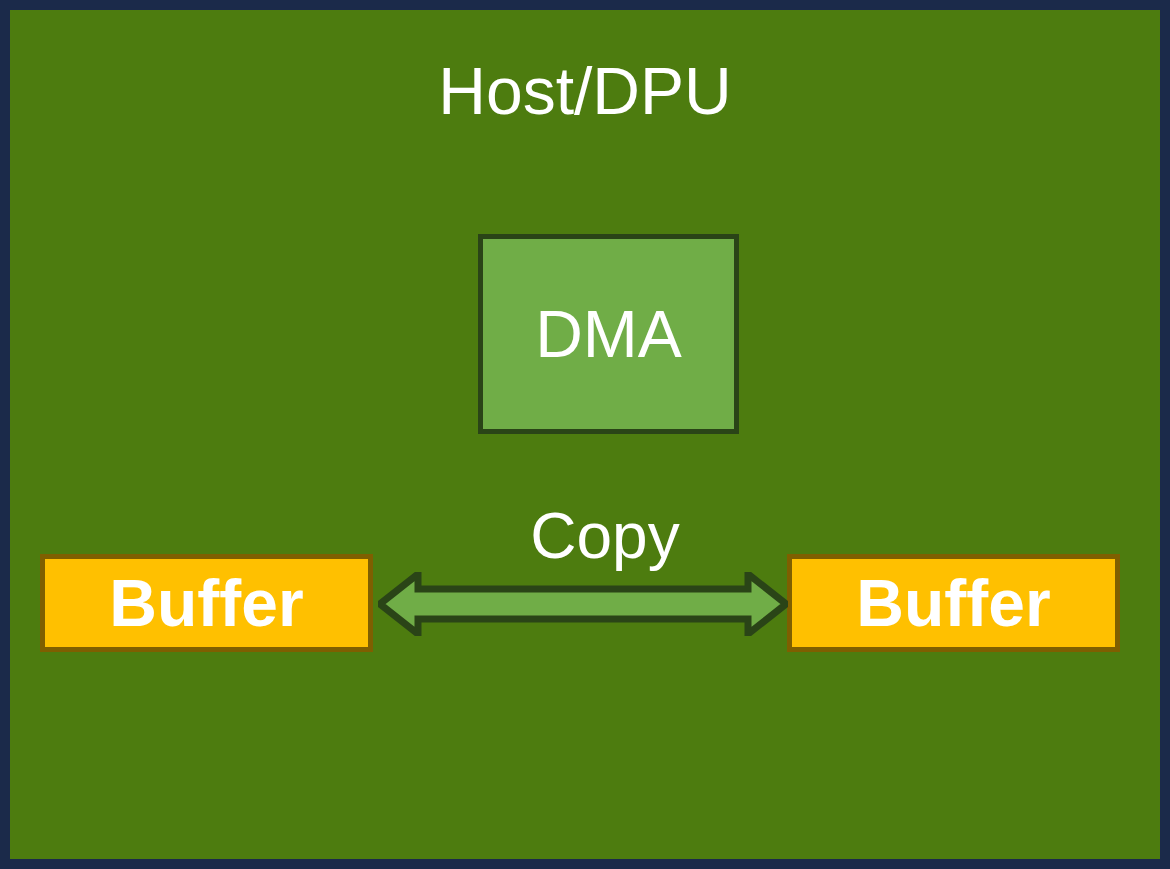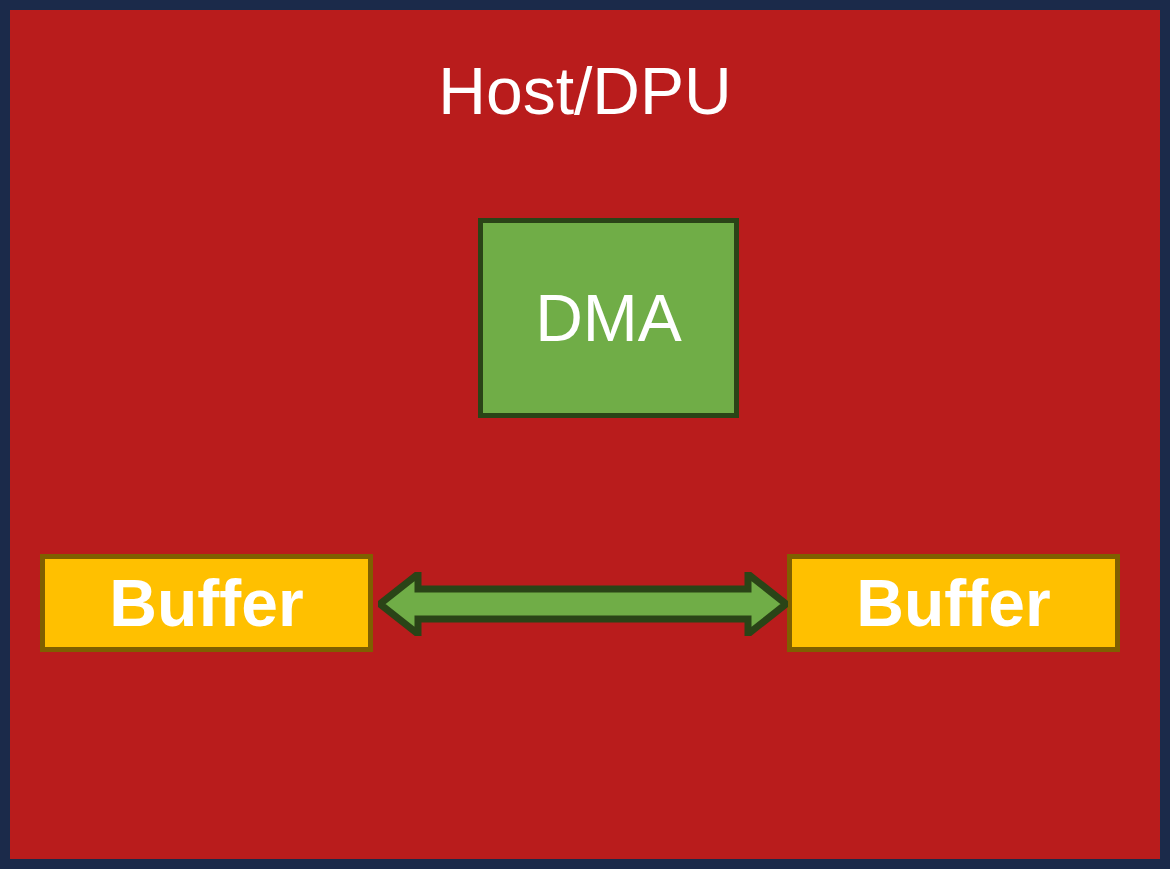--- a/index.html
+++ b/index.html
@@ -19,21 +19,21 @@
     overflow: hidden;
   }
 
   
   #host-panel {
     position: absolute;
     left: 10px;
     top: 10px;
     width: 1150px;
     height: 849px;
-    background: #b91c1c;
+    background: #4d7c0f;
   }
 
   
   #host-title {
     position: absolute;
     left: 0;
     top: 44px;
     width: 1150px;
     text-align: center;
     color: #ffffff;
@@ -41,21 +41,21 @@
     line-height: 74px;
     font-weight: 400;
     letter-spacing: 0px;
     white-space: nowrap;
   }
 
   
   #dma-box {
     position: absolute;
     left: 468px;          
-    top: 208px;           
+    top: 224px;           
     width: 251px;         
     height: 190px;        
     background: #70ad47;
     border: 5px solid #2a4417;
     box-sizing: content-box;
     display: flex;
     align-items: center;
     justify-content: center;
   }
   #dma-label {
@@ -123,20 +123,21 @@
 <div id="canvas">
 
   <div id="host-panel">
 
     <div id="host-title">Host/DPU</div>
 
     <div id="dma-box">
       <span id="dma-label">DMA</span>
     </div>
 
+    <div id="copy-label">Copy</div>
 
     <div id="buffer-left-box" class="buffer-box">
       <span class="buffer-label">Buffer</span>
     </div>
 
     <div id="buffer-right-box" class="buffer-box">
       <span class="buffer-label">Buffer</span>
     </div>
 
     <svg id="copy-arrow" viewBox="0 0 410 64" preserveAspectRatio="none">

